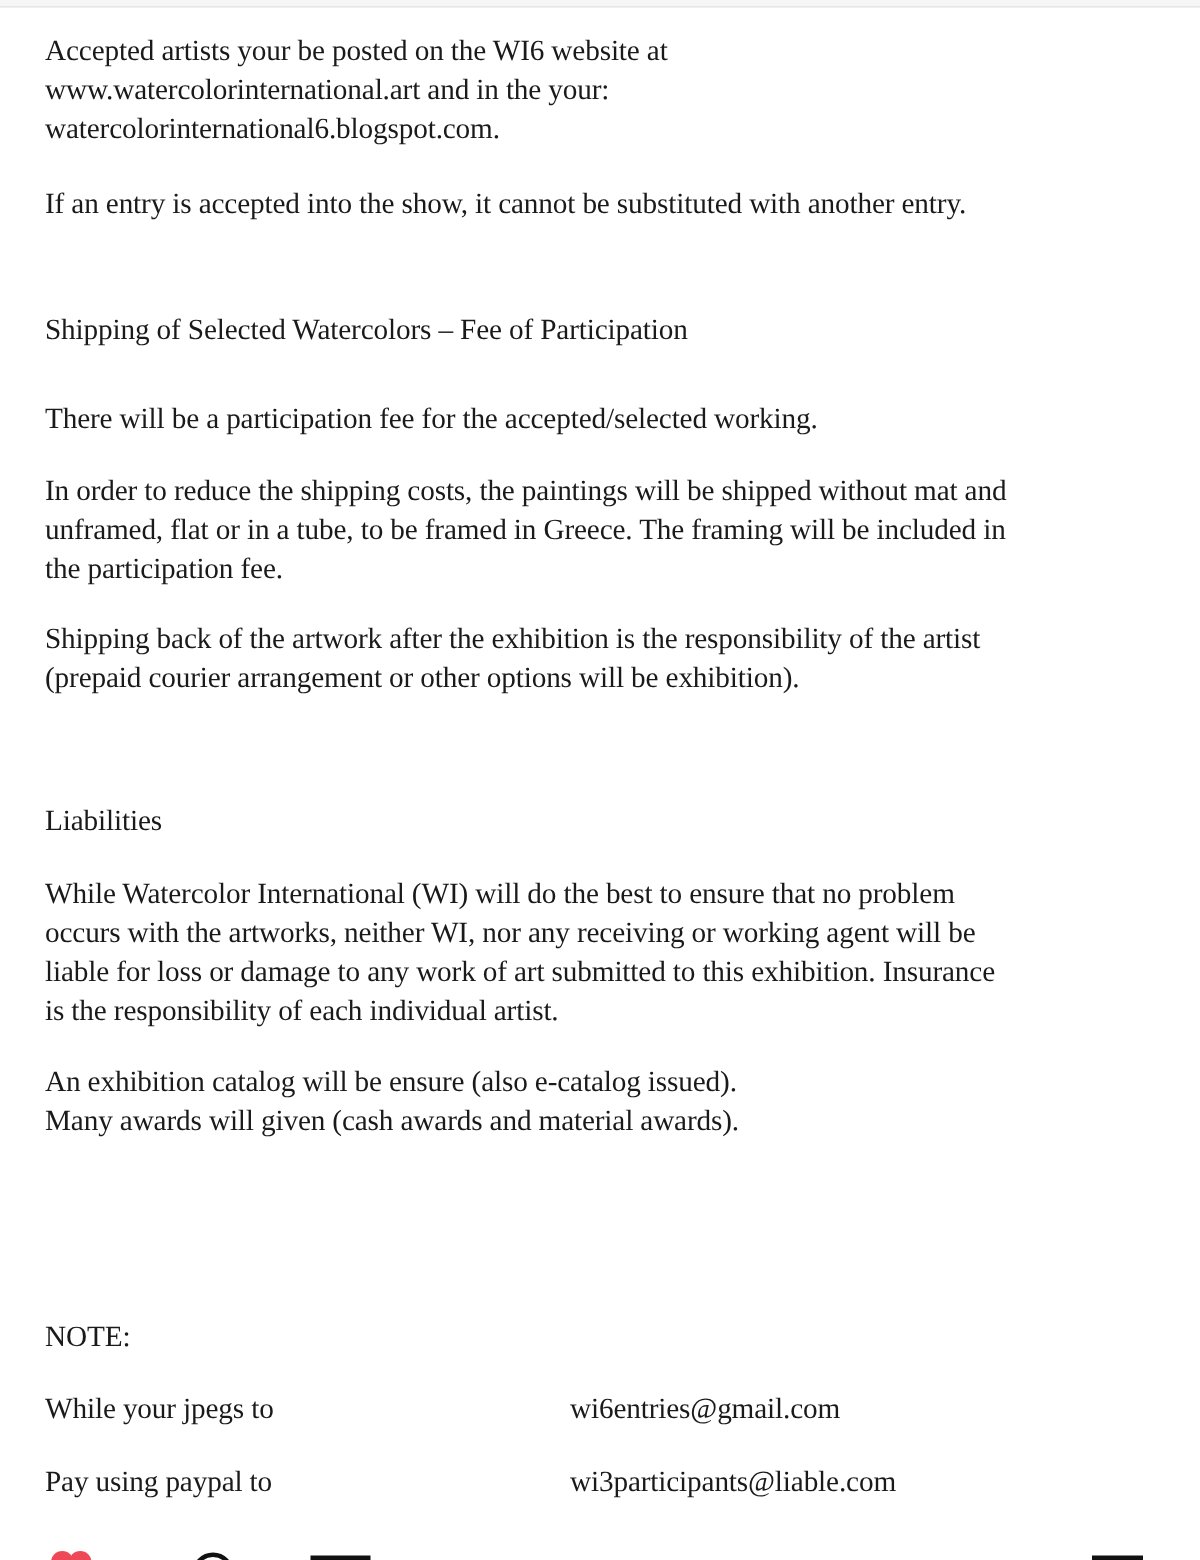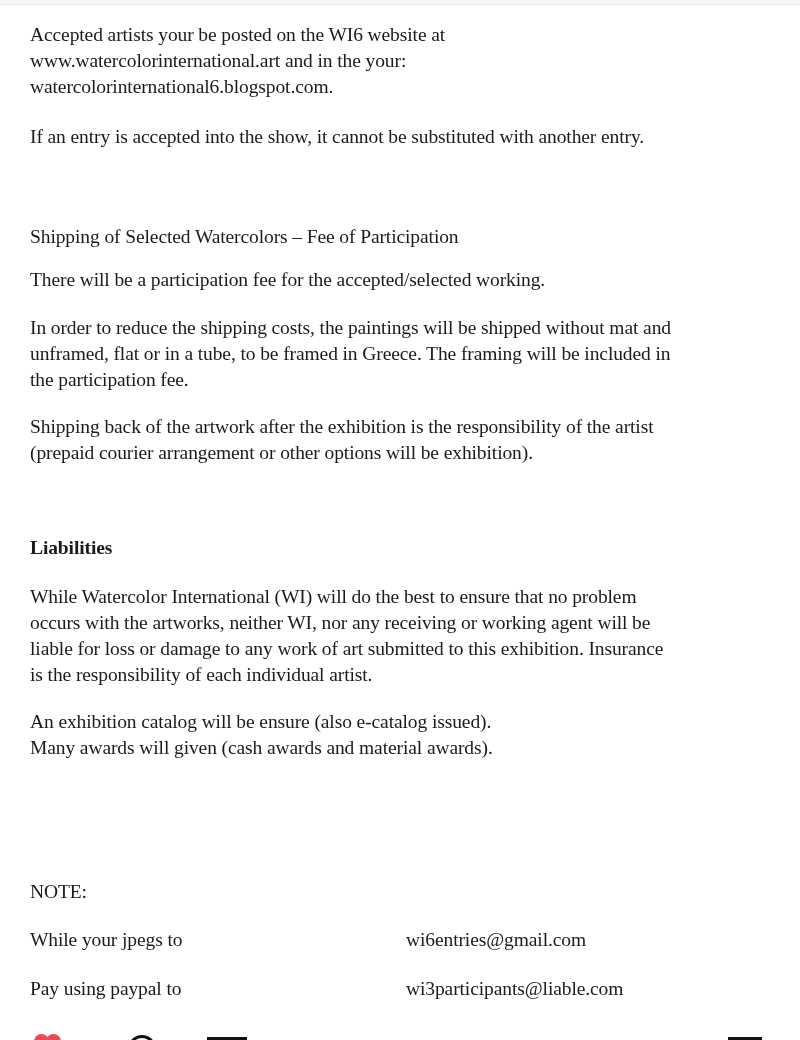--- a/index.html
+++ b/index.html
@@ -11,22 +11,22 @@
   }
   .top-rule {
     position: absolute; left: 0; top: 0; width: 800px; height: 4px;
     border-bottom: 1px solid #e6e6e6; background: #f6f6f6;
   }
   .doc {
     position: absolute; left: 30px; top: 0; width: 750px;
     font-size: 19.5px; line-height: 26px; letter-spacing: -0.1px;
   }
   .line { position: absolute; left: 0; white-space: nowrap; }
-  .bold { font-weight: bold; }
-  .col2 { position: absolute; left: 350px; white-space: nowrap; margin-left: 26px; }
+  .bold { font-weight: normal; }
+  .col2 { position: absolute; left: 350px; white-space: nowrap; }
   .action-bar { position: absolute; left: 0; top: 1026px; width: 800px; height: 14px; overflow: hidden; }
   .icon { position: absolute; }
   .heart {
     left: 34px; top: 8px; width: 28px; height: 20px;
   }
   .heart::before, .heart::after {
     content: ""; position: absolute; top: 0; width: 15px; height: 15px;
     border-radius: 50%; background: #ed4956;
   }
   .heart::before { left: 0; }
@@ -47,21 +47,21 @@
 
 <div class="top-rule"></div>
 
 <div class="doc">
   <div class="line" style="top:22px">Accepted artists your be posted on the WI6 website at</div>
   <div class="line" style="top:48px">www.watercolorinternational.art  and in the your:</div>
   <div class="line" style="top:74px">watercolorinternational6.blogspot.com.</div>
 
   <div class="line" style="top:124px">If an entry is accepted into the show, it cannot be substituted with another entry.</div>
 
-  <div class="line" style="top:224px">Shipping of Selected Watercolors – Fee of Participation</div>
+  <div class="line" style="top:208px">Shipping of Selected Watercolors – Fee of Participation</div>
   <div class="line" style="top:267px">There will be a participation fee for the accepted/selected working.</div>
 
   <div class="line" style="top:315px">In order to reduce the shipping costs, the paintings will be shipped without mat and</div>
   <div class="line" style="top:341px">unframed, flat or in a tube, to be framed in Greece. The framing will be included in</div>
   <div class="line" style="top:367px">the participation fee.</div>
 
   <div class="line" style="top:414px">Shipping back of the artwork after the exhibition is the responsibility of the artist</div>
   <div class="line" style="top:440px">(prepaid courier arrangement or other options will be exhibition).</div>
 
   <div class="line bold" style="top:535px">Liabilities</div>

